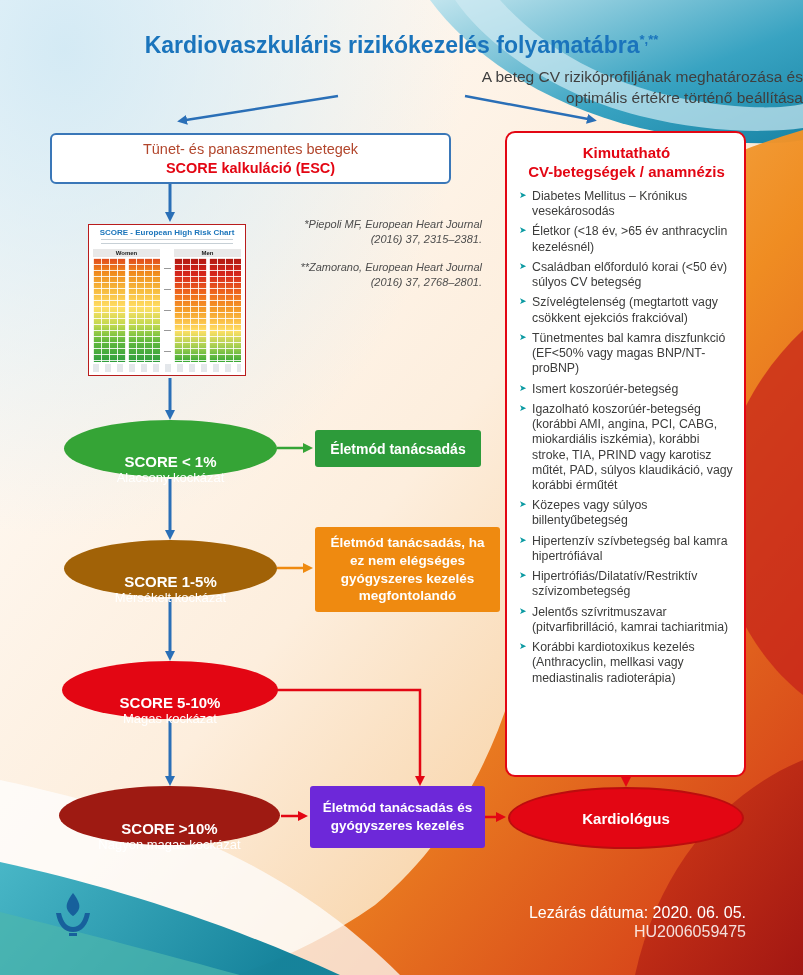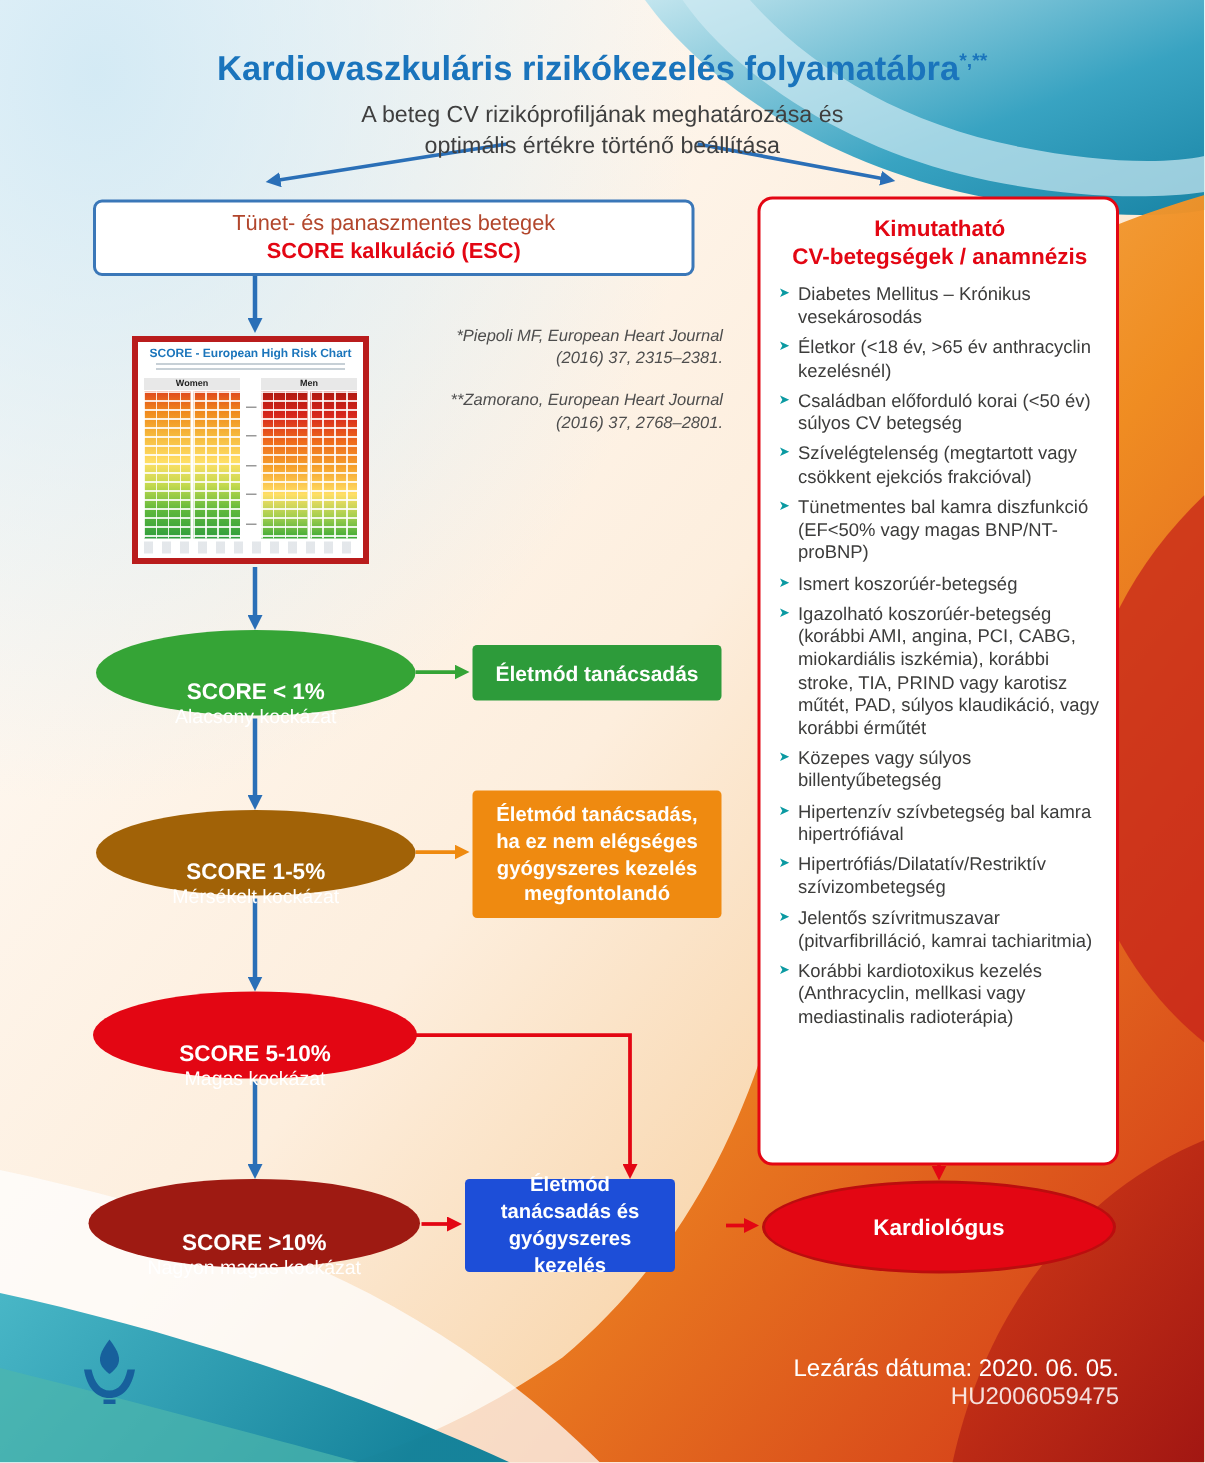--- a/index.html
+++ b/index.html
@@ -5,30 +5,30 @@
   html,body{margin:0;padding:0;background:#fff;}
   .stage{position:relative;width:803px;height:975px;overflow:hidden;
          font-family:"Liberation Sans",sans-serif;background:#fff;}
   .bg{position:absolute;left:0;top:0;z-index:0;}
   .arrows{position:absolute;left:0;top:0;z-index:2;}
   .abs{position:absolute;z-index:3;}
 
   
   .title{left:0;top:32px;width:100%;text-align:center;font-size:23px;font-weight:bold;color:#1a74bc;}
   .title sup{font-size:13px;}
-  .subtitle{left:0;top:66px;width:100%;text-align:center;font-size:15.5px;color:#3f3f3f;line-height:21px;}
-
-  
-  .entry-box{left:62px;top:133px;width:397px;height:47px;background:#fff;border:2px solid #3a77b8;
+  .subtitle{left:0;top:66px;width:100%;text-align:right;font-size:15.5px;color:#3f3f3f;line-height:21px;}
+
+  
+  .entry-box{left:50px;top:133px;width:397px;height:47px;background:#fff;border:2px solid #3a77b8;
              border-radius:6px;display:flex;flex-direction:column;align-items:center;justify-content:center;line-height:1.3;}
   .entry-l1{font-size:14.5px;color:#b2462c;}
   .entry-l2{font-size:14.5px;font-weight:bold;color:#e30613;}
 
   
-  .score-chart{left:88px;top:224px;width:158px;height:152px;background:#fff;border:4px solid #b91c1c;
+  .score-chart{left:88px;top:224px;width:158px;height:152px;background:#fff;border:1px solid #b91c1c;
                box-sizing:border-box;padding:4px 4px 3px;display:flex;flex-direction:column;}
   .sc-title{color:#1b75bb;font-size:8px;font-weight:bold;text-align:center;line-height:1.05;}
   .sc-caption{height:7px;margin:2px 8px 3px;background:repeating-linear-gradient(to bottom,#b9c4cc 0 1px,transparent 1px 3.5px);opacity:.8;}
   .sc-body{flex:1;display:flex;gap:2px;}
   .sc-side{flex:1;display:flex;flex-direction:column;}
   .sc-head{font-size:6px;text-align:center;color:#222;font-weight:bold;height:8px;line-height:8px;background:#e8e8e8;}
   .sc-pair{flex:1;display:flex;gap:2px;margin-top:1px;}
   .sc-grid{flex:1;position:relative;}
   .sc-grid.women{background:linear-gradient(to bottom,#e0481c 0%,#f08a1d 14%,#f6b93c 30%,#ffdf66 48%,#c2d94e 64%,#62b93c 80%,#2f9e3d 100%);}
   .sc-grid.men{background:linear-gradient(to bottom,#b01810 0%,#d7261c 16%,#ef6a1c 34%,#f6a32c 52%,#ffdf66 70%,#a5cf4f 85%,#3aa935 100%);}
@@ -50,22 +50,22 @@
   #el-low{left:64px;top:420px;width:213px;height:57px;background:#35a436;}
   #el-mod{left:64px;top:540px;width:213px;height:57px;background:#a16207;}
   #el-high{left:62px;top:661px;width:216px;height:58px;background:#e30613;}
   #el-vhigh{left:59px;top:786px;width:221px;height:59px;background:#9e1a12;}
   #el-cardio{left:508px;top:787px;width:236px;height:62px;background:#e30613;border:2px solid #bb0d0e;
              box-sizing:border-box;font-size:15px;font-weight:bold;}
 
   
   .action{color:#fff;font-weight:bold;display:flex;align-items:center;justify-content:center;text-align:center;border-radius:3px;}
   #act-low{left:315px;top:430px;width:166px;height:37px;background:#2d9b3a;font-size:14px;}
-  #act-mod{left:315px;top:527px;width:166px;height:85px;background:#ef8a10;font-size:13.5px;line-height:1.32;padding:12px 8px;box-sizing:border-box;}
-  #act-vhigh{left:310px;top:786px;width:140px;height:62px;background:#1d4ed8;font-size:13.5px;line-height:1.35;padding:0 6px;box-sizing:border-box;}
+  #act-mod{left:315px;top:527px;width:185px;height:85px;background:#ef8a10;font-size:13.5px;line-height:1.32;padding:12px 8px;box-sizing:border-box;}
+  #act-vhigh{left:310px;top:786px;width:175px;height:62px;background:#6d28d9;font-size:13.5px;line-height:1.35;padding:0 6px;box-sizing:border-box;}
 
   
   .panel{left:505px;top:131px;width:241px;height:646px;background:#fff;border:2px solid #e30613;border-radius:10px;
          box-sizing:border-box;padding:10px 10px 6px 12px;}
   .panel-title{text-align:center;color:#e30613;font-weight:bold;font-size:15px;line-height:19px;margin-bottom:8px;}
   .panel-list{list-style:none;margin:0;padding:0;font-size:12.3px;color:#3c3c3b;line-height:1.24;}
   .panel-list li{position:relative;padding-left:13px;margin-bottom:5px;}
   .bullet{position:absolute;left:0;top:1px;font-size:9px;color:#0b9aa2;}
 
   

